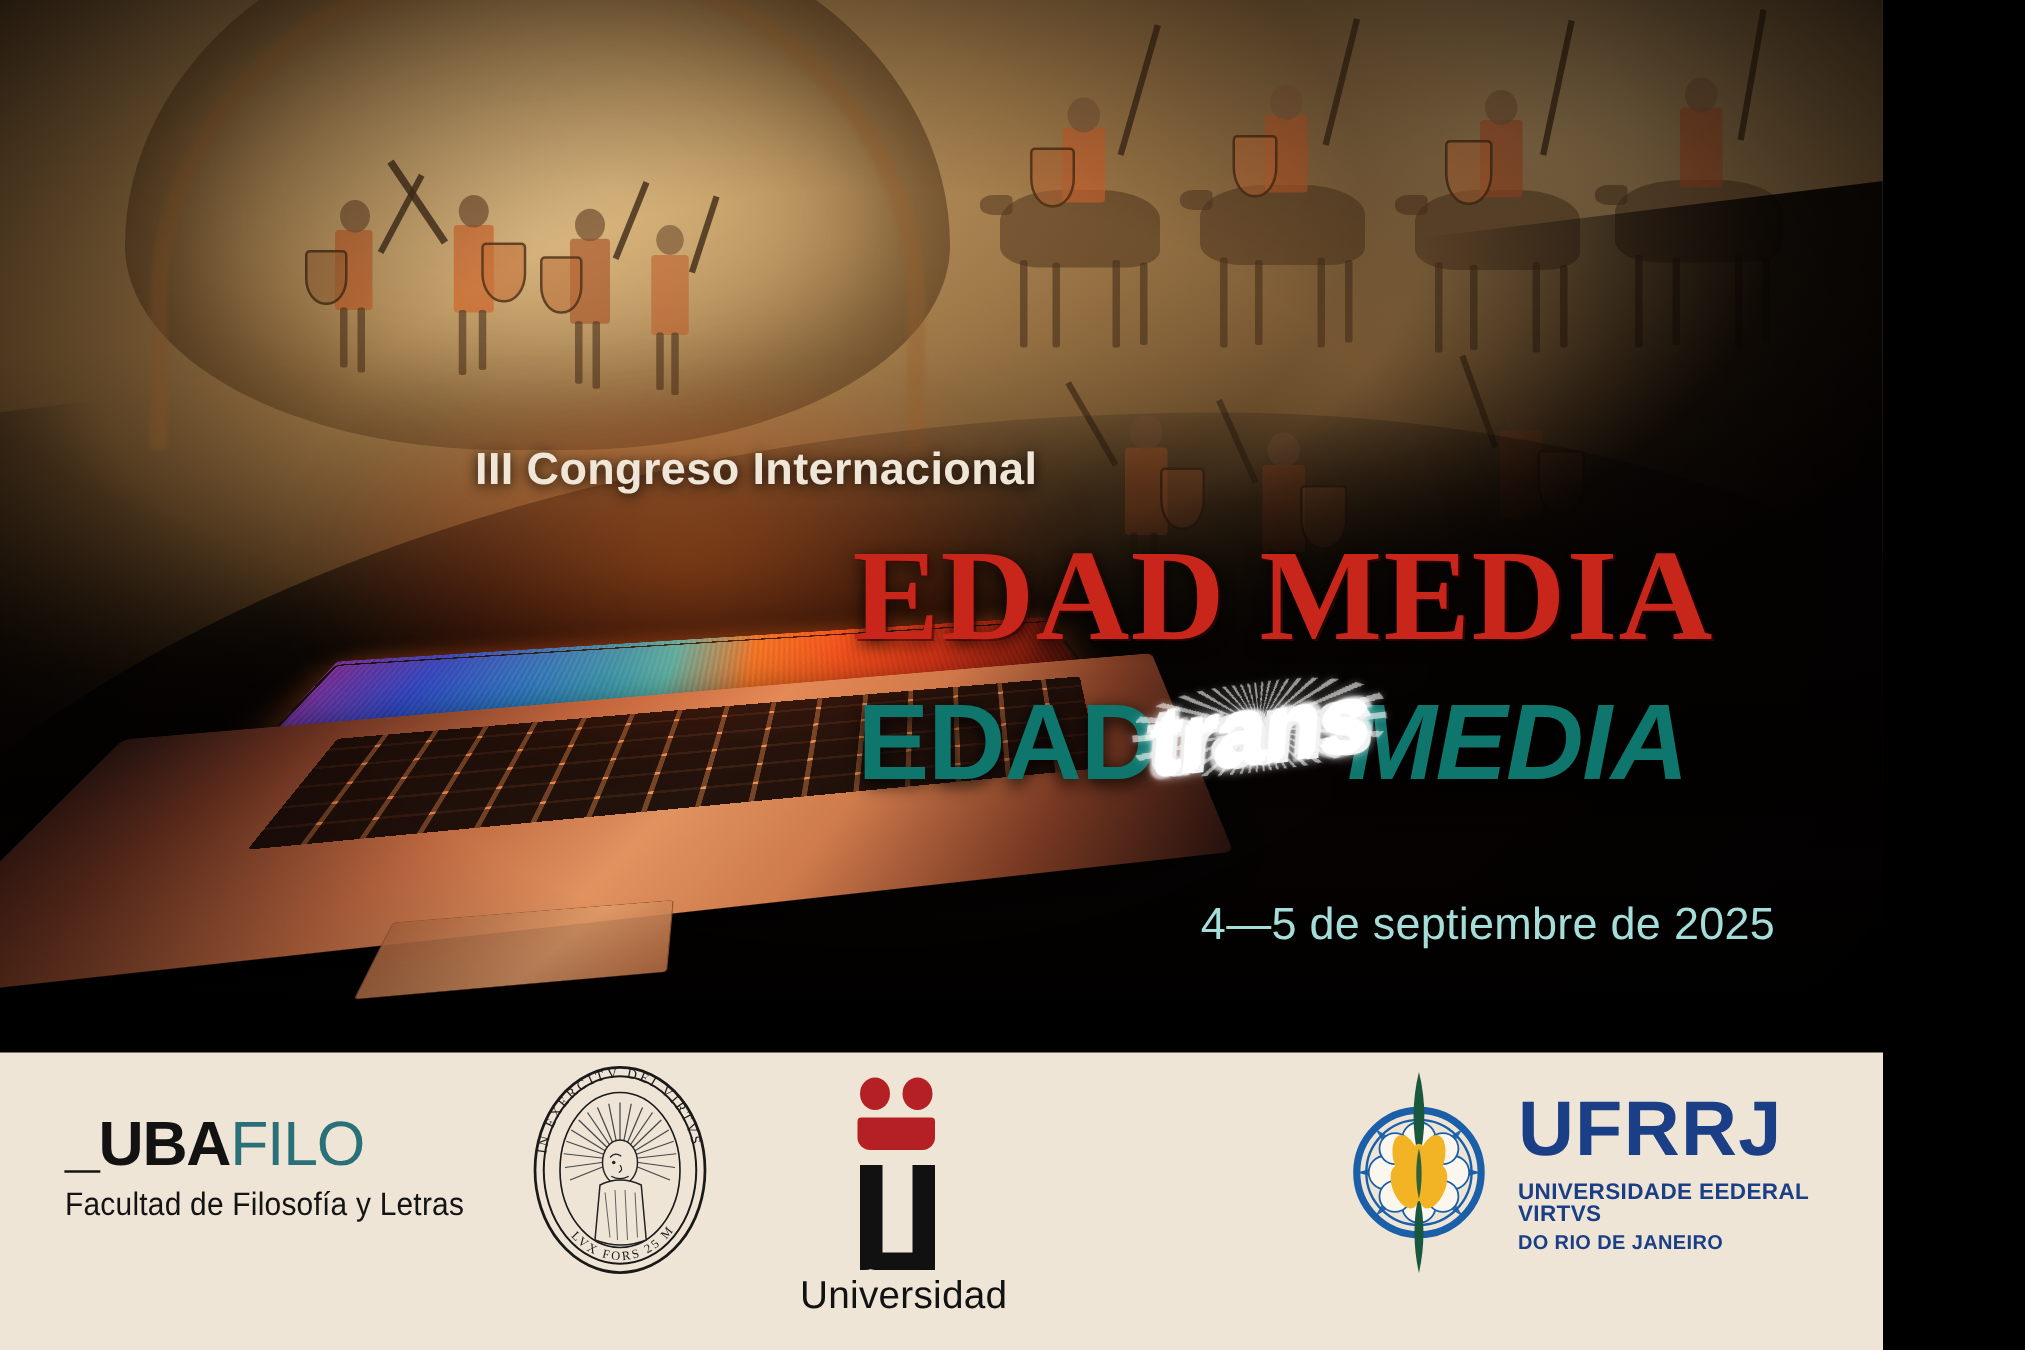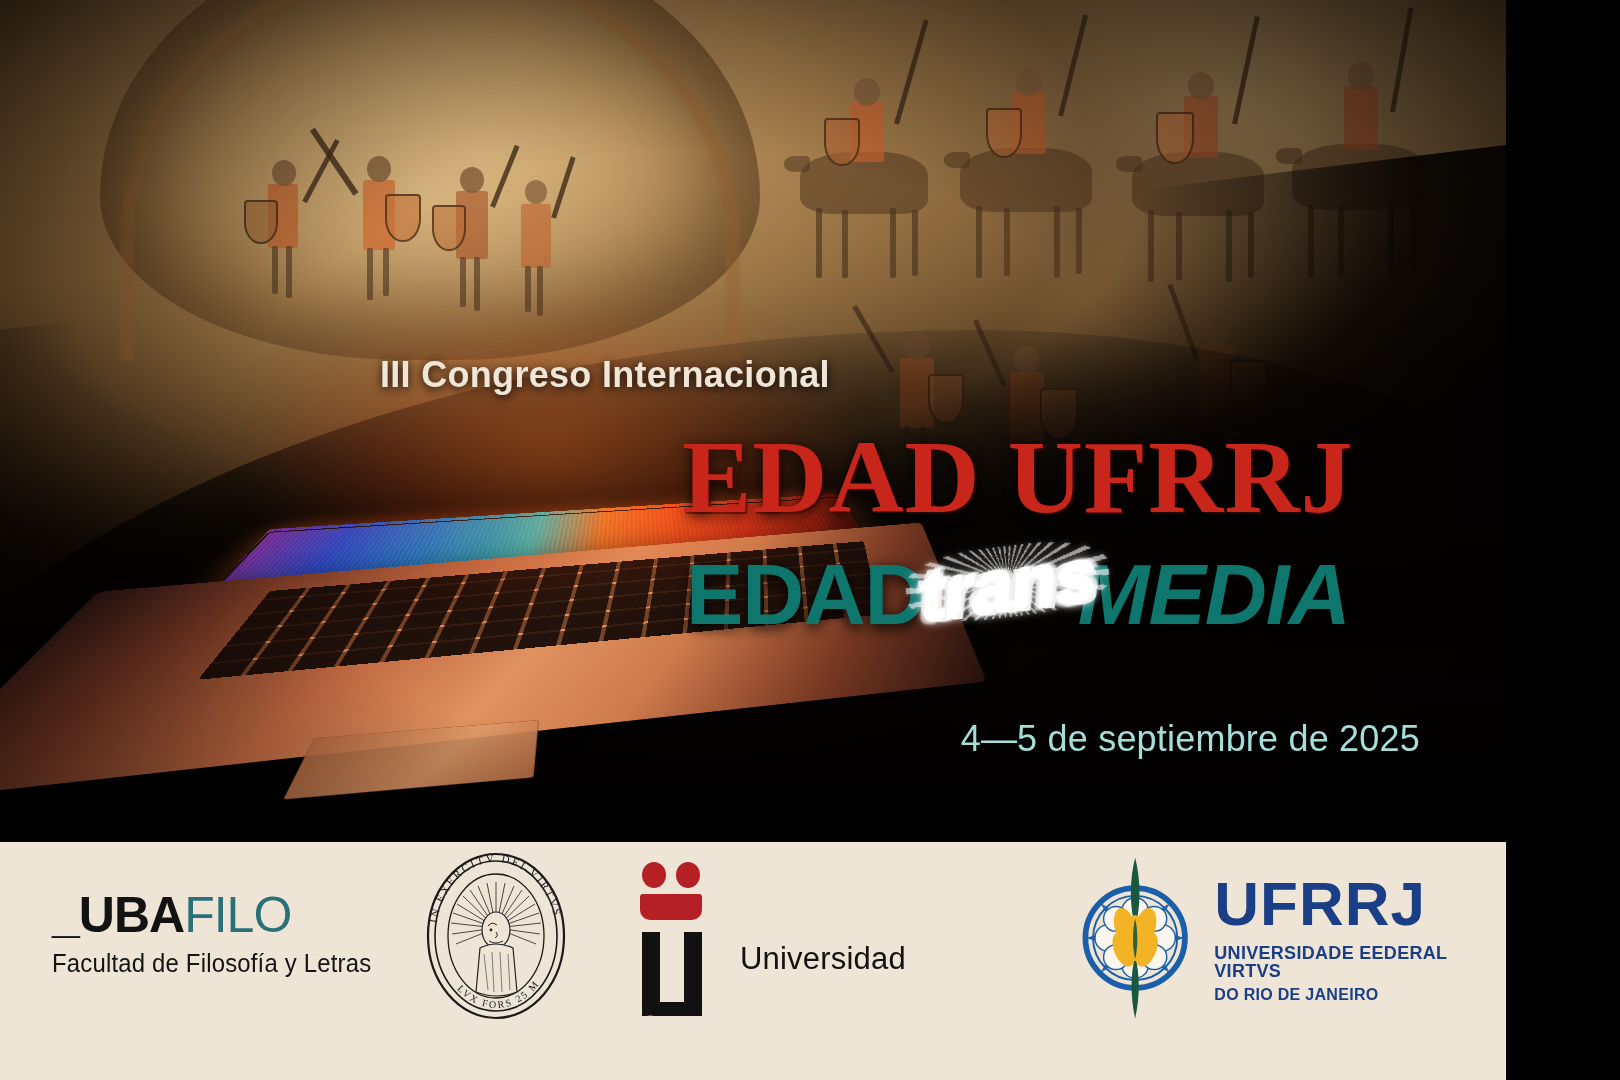--- a/index.html
+++ b/index.html
@@ -183,21 +183,21 @@
   .uba-top { font-size:50px; font-weight:800; letter-spacing:-1px; line-height:1; color:#121212; }
   .uba-top .filo { color:#2a7079; font-weight:400; }
   .uba-sub { margin-top:8px; font-size:26px; color:#141414; letter-spacing:.2px;
              font-family:"Liberation Sans", sans-serif; transform:scaleX(.92); transform-origin:left center; }
 
   
   .seal { left:418px; top:848px; width:156px; height:176px; }
   .seal svg { display:block; }
 
   
-  .urjc { left:640px; top:862px; display:flex; align-items:flex-end; gap:26px; }
+  .urjc { left:640px; top:862px; display:flex; align-items:center; gap:26px;flex-direction:column; }
   .urjc-mark { position:relative; width:74px; height:126px; }
   .u-dot { position:absolute; top:0; width:24px; height:26px; border-radius:50%; background:#b52025; }
   .u-dot.l { left:2px; } .u-dot.r { left:36px; }
   .u-bowl { position:absolute; top:32px; left:0; width:62px; height:26px; background:#b52025;
             border-radius:3px 3px 10px 10px; }
   .u-stem { position:absolute; top:70px; width:18px; height:84px; background:#111; }
   .u-stem.l { left:2px; border-radius:0 0 14px 0; }
   .u-stem.r { left:44px; }
   .u-foot { position:absolute; left:2px; top:140px; width:60px; height:14px; background:#111;
             border-radius:0 0 12px 12px; }
@@ -343,21 +343,21 @@
     <div class="base"></div>
     <div class="keys"></div>
     <div class="trackpad"></div>
   </div>
   <div class="glow"></div>
 
   <div class="vignette"></div>
 
   <div class="kicker">III Congreso Internacional</div>
 
-  <div class="title1">EDAD UFRRJ</div>
+  <div class="title1">EDAD MEDIA</div>
 
   <div class="title2wrap">
     <span class="t2-edad">EDAD</span><span class="t2-trans">trans</span><span class="t2-media">MEDIA</span>
   </div>
 
   <div class="dates">4—5 de septiembre de 2025</div>
 
   <div class="footer"></div>
 
   <div class="logo uba">

